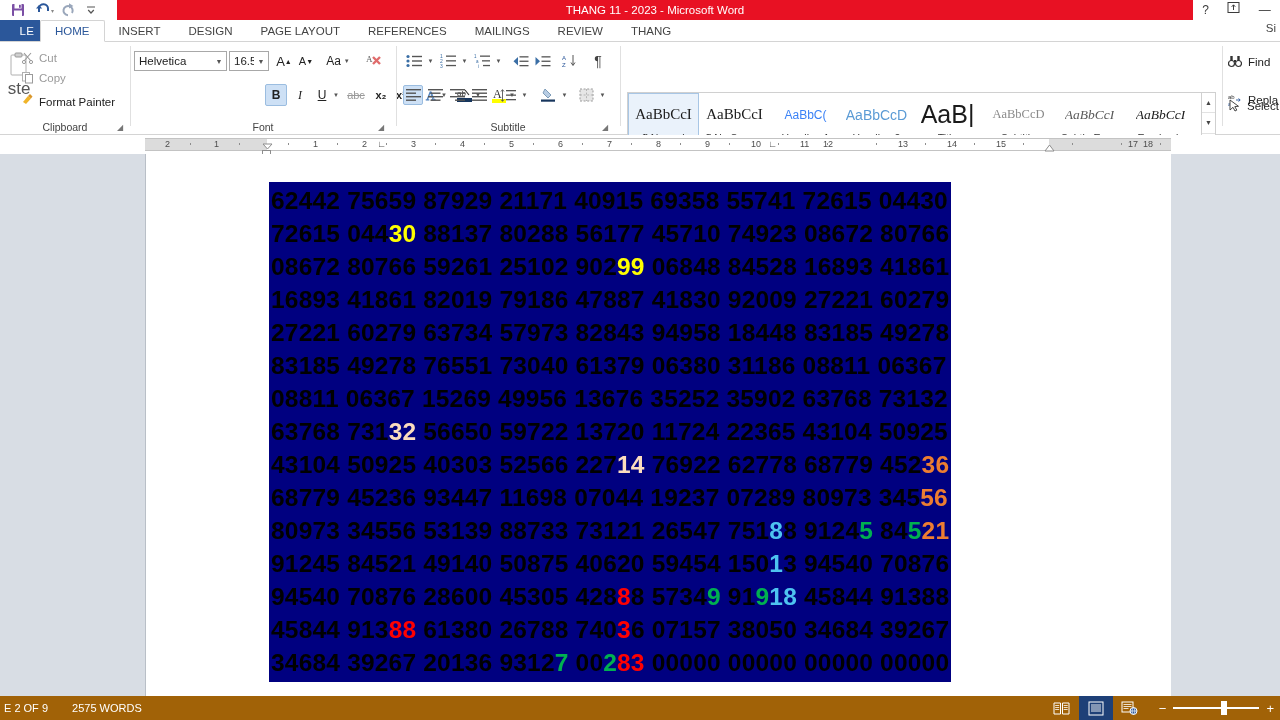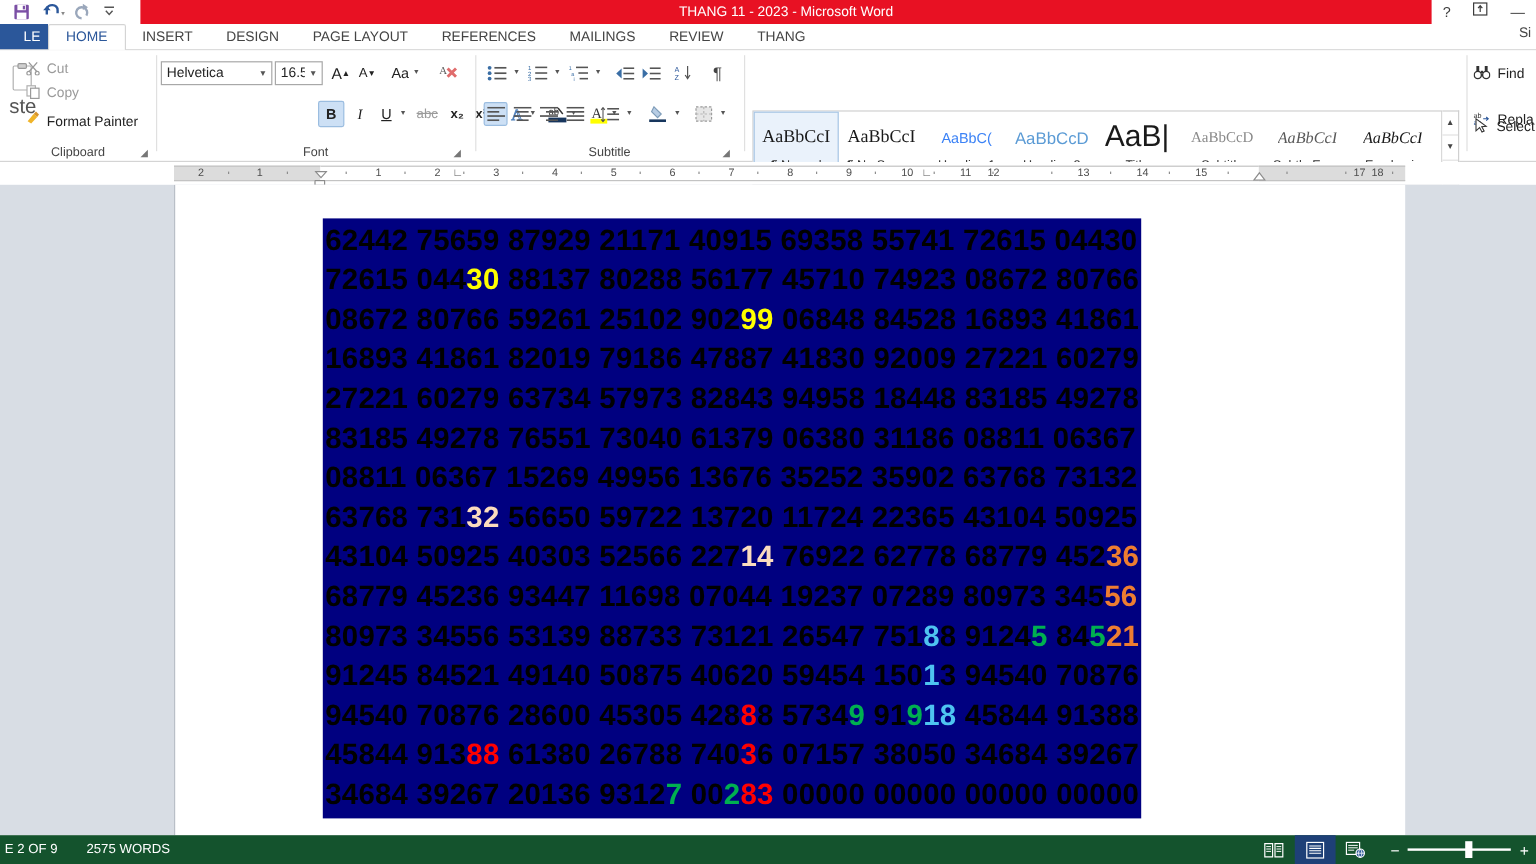--- a/index.html
+++ b/index.html
@@ -174,21 +174,21 @@
     font-size: 24.5px; font-weight: bold;
     line-height: 33px; letter-spacing: .2px;
     color: #000000;
     white-space: pre;
   }
   .numgrid .row { height: 33px; }
 
   
   .statusbar {
     position: absolute; left: 0; top: 696px; width: 1280px; height: 24px;
-    background: #14532d; color: #ffffff; font-size: 11px;
+    background: #a16207; color: #ffffff; font-size: 11px;
     display: flex; align-items: center;
   }
   .sb-left { display: flex; align-items: center; gap: 24px; padding-left: 4px; }
   .sb-right { position: absolute; right: 6px; top: 0; height: 24px;
     display: flex; align-items: center; gap: 0px; }
   .view-btn { width: 34px; height: 24px; display: flex; align-items: center;
     justify-content: center; cursor: pointer; }
   .view-btn.active { background: #1e4077; }
   .zoom-wrap { display: flex; align-items: center; gap: 7px; margin-left: 12px; }
   .zoom-track { position: relative; width: 86px; height: 24px; cursor: pointer; }

